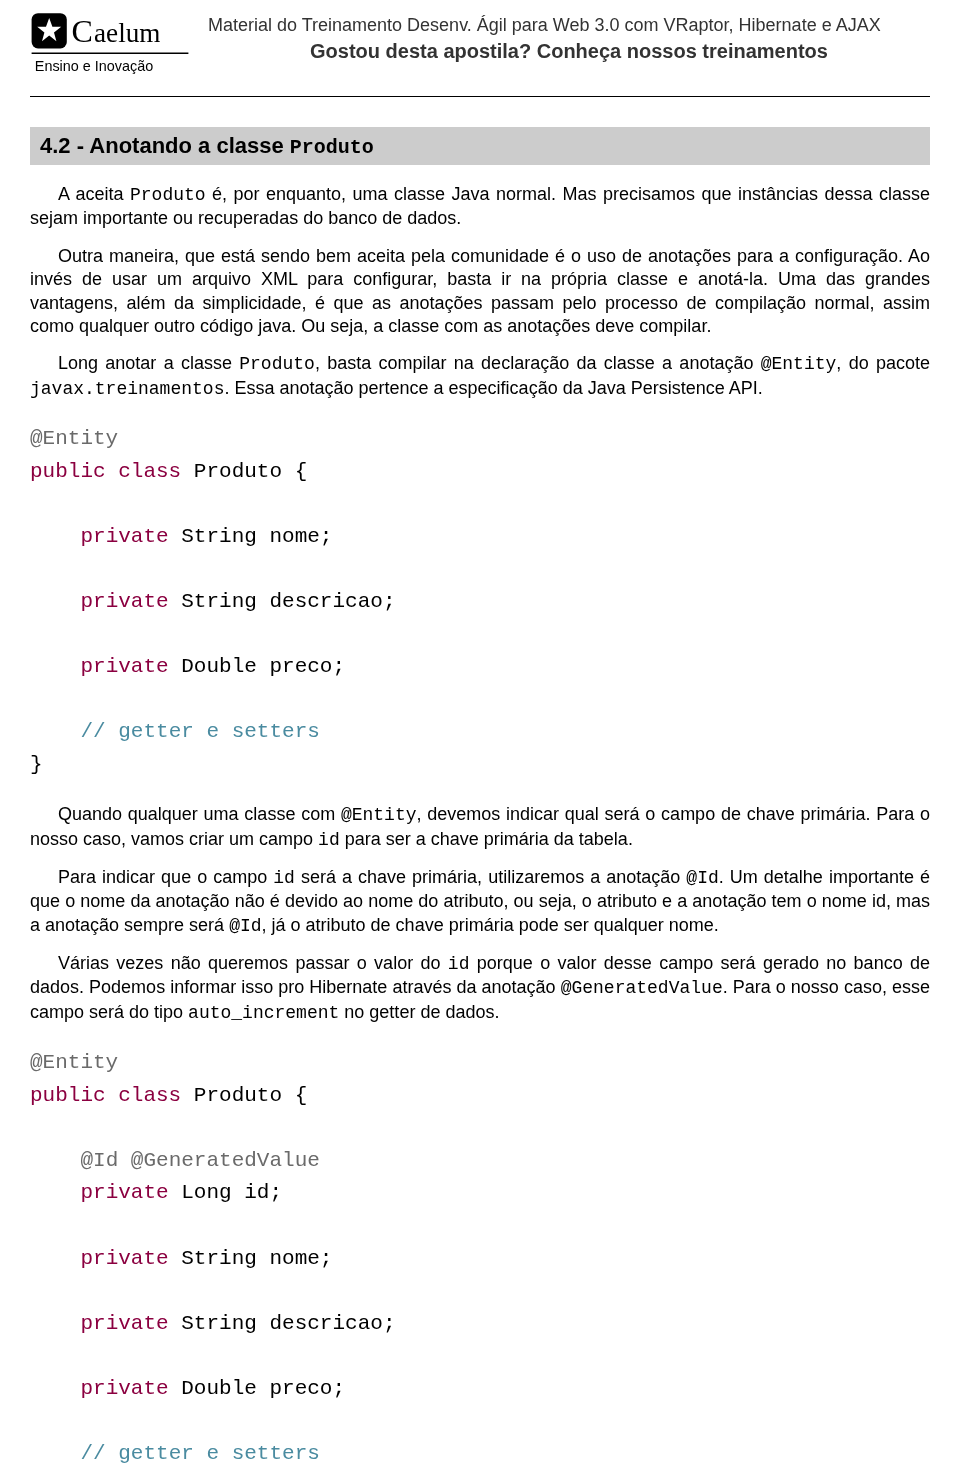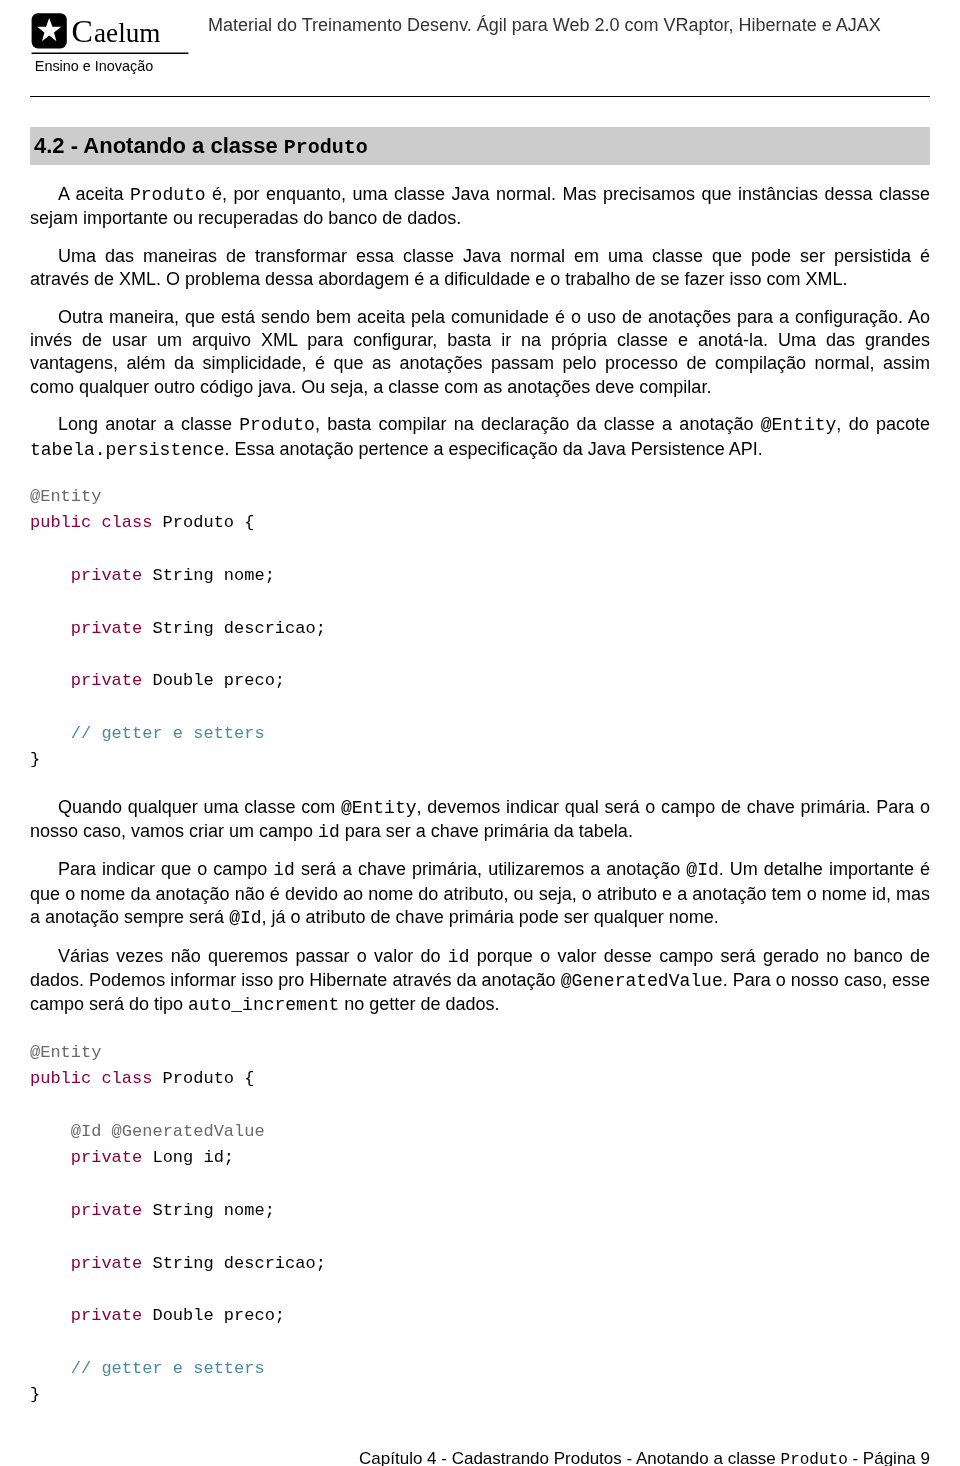--- a/index.html
+++ b/index.html
@@ -42,42 +42,42 @@
   }
   .hr1 {
     border: none;
     border-top: 1px solid #000;
     margin: 10px 0 30px 0;
   }
   .section-title {
     background: #ccc;
     font-size: 22px;
     font-weight: bold;
-    padding: 6px 4px;
+    padding: 6px 10px;
     margin: 0 0 18px 0;
   }
   .section-title .mono {
     font-family: "Courier New", monospace;
     font-size: 20px;
   }
   p.body {
     font-size: 18px;
     line-height: 1.3;
     text-align: justify;
     margin: 0 0 14px 0;
   }
   p.body.indent {
     text-indent: 28px;
   }
   .mono {
     font-family: "Courier New", monospace;
   }
   pre.code {
     font-family: "Courier New", monospace;
-    font-size: 17px;
+    font-size: 21px;
     line-height: 1.55;
     margin: 22px 0 22px 0;
     white-space: pre;
   }
   .tok-ann   { color: #6a6a6a; }
   .tok-kw    { color: #8b0040; }
   .tok-cmt   { color: #4a8ba0; }
   .footer {
     text-align: right;
     font-size: 17px;
@@ -100,40 +100,40 @@
         <g fill="#fff">
           <polygon points="24,10 28,21 39,21 30,28 33,39 24,32 15,39 18,28 9,21 20,21"></polygon>
         </g>
         <text x="52" y="40" font-family="Georgia, 'Times New Roman', serif" font-size="40" fill="#000">C</text>
         <text x="80" y="40" font-family="Georgia, 'Times New Roman', serif" font-size="34" fill="#000">aelum</text>
         <line x1="2" y1="54" x2="198" y2="54" stroke="#000" stroke-width="2"></line>
         <text x="6" y="76" font-family="Arial, Helvetica, sans-serif" font-size="18" fill="#000">Ensino e Inovação</text>
       </svg>
     </div>
     <div class="header-text">
-      <div class="header-line1">Material do Treinamento Desenv. Ágil para Web 2.0 com VRaptor, Hibernate e AJAX</div>
+      <div class="header-line1">Material do Treinamento Desenv. Ágil para Web 3.0 com VRaptor, Hibernate e AJAX</div>
+      <div class="header-line2">Gostou desta apostila? Conheça nossos treinamentos</div>
     </div>
   </div>
 
   <hr class="hr1">
 
   <h2 class="section-title">
     <span>4.2 - Anotando a classe </span><span class="mono">Produto</span>
   </h2>
 
   <p class="body indent">
     <span>A aceita </span><span class="mono">Produto</span><span> é, por enquanto, uma classe Java normal. Mas precisamos que instâncias dessa classe sejam importante ou recuperadas do banco de dados.</span>
   </p>
 
-  <p class="body indent">Uma das maneiras de transformar essa classe Java normal em uma classe que pode ser persistida é através de XML. O problema dessa abordagem é a dificuldade e o trabalho de se fazer isso com XML.</p>
 
   <p class="body indent">Outra maneira, que está sendo bem aceita pela comunidade é o uso de anotações para a configuração. Ao invés de usar um arquivo XML para configurar, basta ir na própria classe e anotá-la. Uma das grandes vantagens, além da simplicidade, é que as anotações passam pelo processo de compilação normal, assim como qualquer outro código java. Ou seja, a classe com as anotações deve compilar.</p>
 
   <p class="body indent">
-    <span>Long anotar a classe </span><span class="mono">Produto</span><span>, basta compilar na declaração da classe a anotação </span><span class="mono">@Entity</span><span>, do pacote </span><span class="mono">tabela.persistence</span><span>. Essa anotação pertence a especificação da Java Persistence API.</span>
+    <span>Long anotar a classe </span><span class="mono">Produto</span><span>, basta compilar na declaração da classe a anotação </span><span class="mono">@Entity</span><span>, do pacote </span><span class="mono">javax.treinamentos</span><span>. Essa anotação pertence a especificação da Java Persistence API.</span>
   </p>
 
 <pre class="code"><span class="tok-ann">@Entity</span>
 <span class="tok-kw">public class</span><span> Produto {</span>
 
     <span class="tok-kw">private</span><span> String nome;</span>
 
     <span class="tok-kw">private</span><span> String descricao;</span>
 
     <span class="tok-kw">private</span><span> Double preco;</span>

